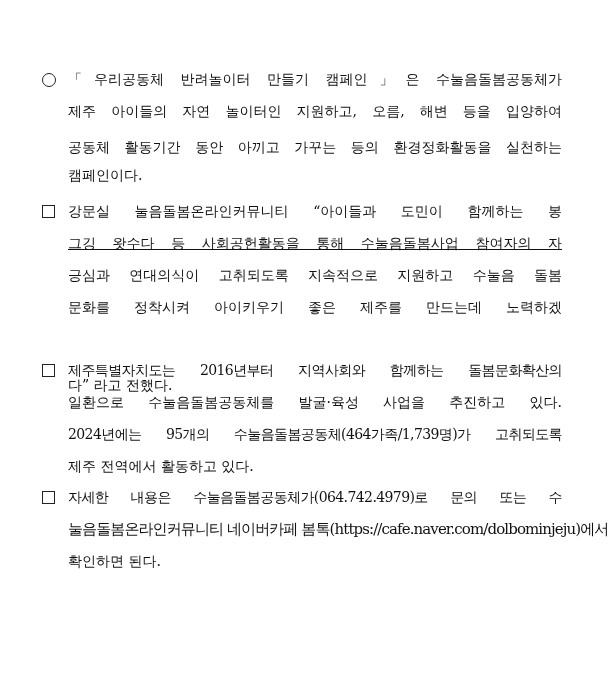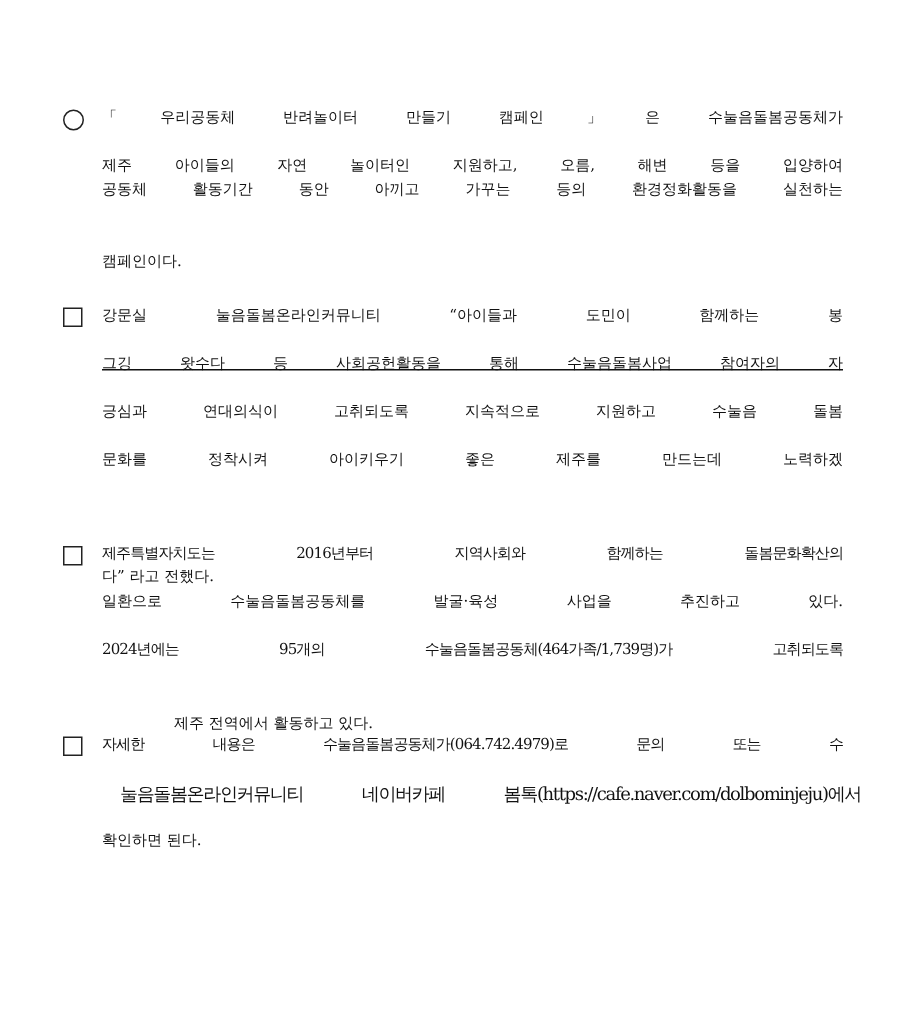--- a/index.html
+++ b/index.html
@@ -46,21 +46,21 @@
     }
     .bullet.square {
       border: 1.3px solid #222222;
       left: 2px;
     }
     .line {
       position: absolute;
       left: 28px;
       width: 494px;
       height: 32px;
-      font-size: 10px;
+      font-size: 14px;
       line-height: 26px;
       white-space: nowrap;
       text-align: justify;
       text-align-last: justify;
       letter-spacing: 0px;
     }
     .line.last {
       text-align-last: left;
     }
     .line.tight {
@@ -72,41 +72,41 @@
   </style>
 </head>
 <body>
 
 <div class="page">
 
   <div class="para" style="top:66px;">
     <span class="bullet circle"></span>
     <div class="line" style="top:0px;">「우리공동체 반려놀이터 만들기 캠페인」은 수눌음돌봄공동체가</div>
     <div class="line" style="top:32px;">제주 아이들의 자연 놀이터인 지원하고, 오름, 해변 등을 입양하여</div>
-    <div class="line" style="top:48px;">공동체 활동기간 동안 아끼고 가꾸는 등의 환경정화활동을 실천하는</div>
+    <div class="line" style="top:68px;">공동체 활동기간 동안 아끼고 가꾸는 등의 환경정화활동을 실천하는</div>
     <div class="line last" style="top:96px;">캠페인이다.</div>
   </div>
 
   <div class="para" style="top:198px;">
     <span class="bullet square"></span>
     <div class="line" style="top:0px;">강문실 눌음돌봄온라인커뮤니티 “아이들과 도민이 함께하는 봉</div>
     <div class="line" style="top:32px;text-decoration:underline;">그깅 왓수다 등 사회공헌활동을 통해 수눌음돌봄사업 참여자의 자</div>
     <div class="line" style="top:64px;">긍심과 연대의식이 고취되도록 지속적으로 지원하고 수눌음 돌봄</div>
     <div class="line" style="top:96px;">문화를 정착시켜 아이키우기 좋은 제주를 만드는데 노력하겠</div>
     <div class="line last" style="top:128px;margin-top:46px;">다” 라고 전했다.</div>
   </div>
 
   <div class="para" style="top:357px;">
     <span class="bullet square"></span>
     <div class="line tight" style="top:0px;">제주특별자치도는 2016년부터 지역사회와 함께하는 돌봄문화확산의</div>
     <div class="line" style="top:32px;">일환으로 수눌음돌봄공동체를 발굴·육성 사업을 추진하고 있다.</div>
     <div class="line tight" style="top:64px;">2024년에는 95개의 수눌음돌봄공동체(464가족/1,739명)가 고취되도록</div>
-    <div class="line last" style="top:113px;margin-left:48px;">제주 전역에서 활동하고 있다.</div>
+    <div class="line last" style="top:96px;">제주 전역에서 활동하고 있다.</div>
   </div>
 
   <div class="para" style="top:484px;">
     <span class="bullet square"></span>
     <div class="line tight" style="top:0px;">자세한 내용은 수눌음돌봄공동체가(064.742.4979)로 문의 또는 수</div>
-    <div class="line url-line" style="top:32px; font-size:12px;margin-left:12px;">눌음돌봄온라인커뮤니티 네이버카페 봄톡(https://cafe.naver.com/dolbominjeju)에서</div>
+    <div class="line url-line" style="top:32px; font-size:15px;">눌음돌봄온라인커뮤니티 네이버카페 봄톡(https://cafe.naver.com/dolbominjeju)에서</div>
     <div class="line last" style="top:64px;">확인하면 된다.</div>
   </div>
 
 </div>
 
 </body></html>

